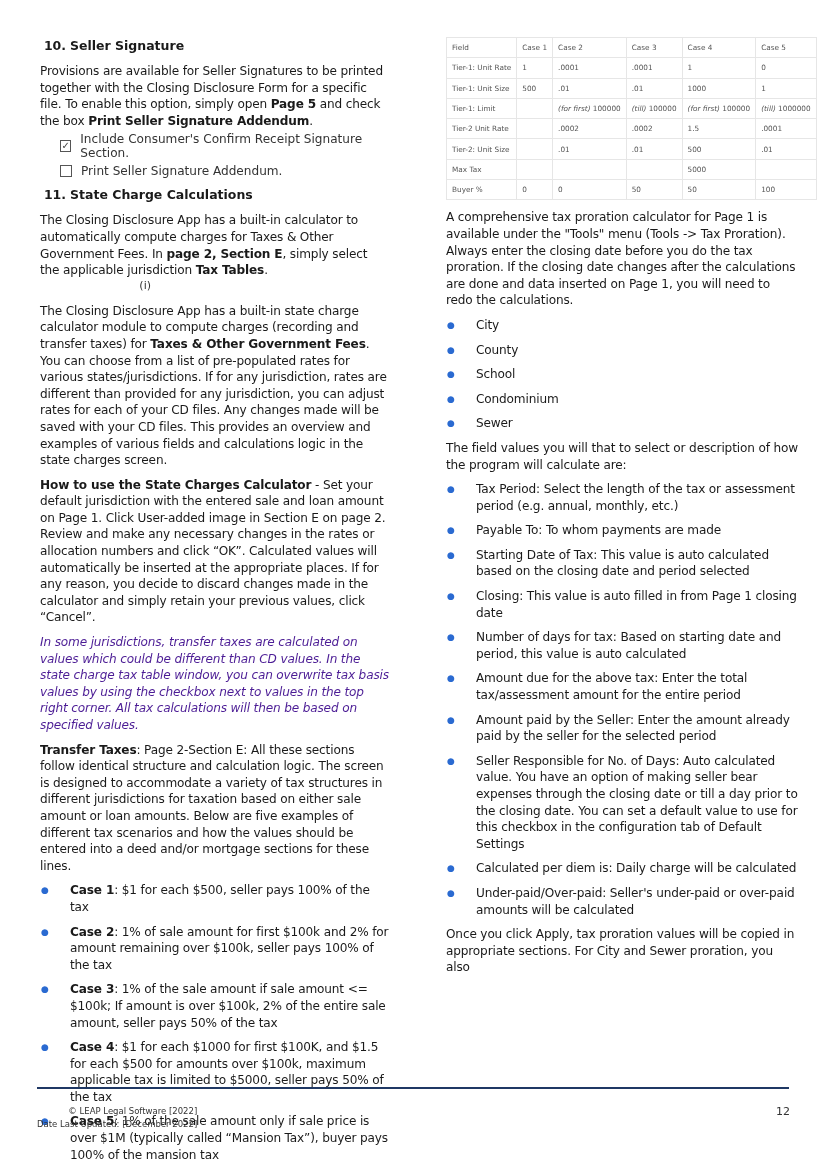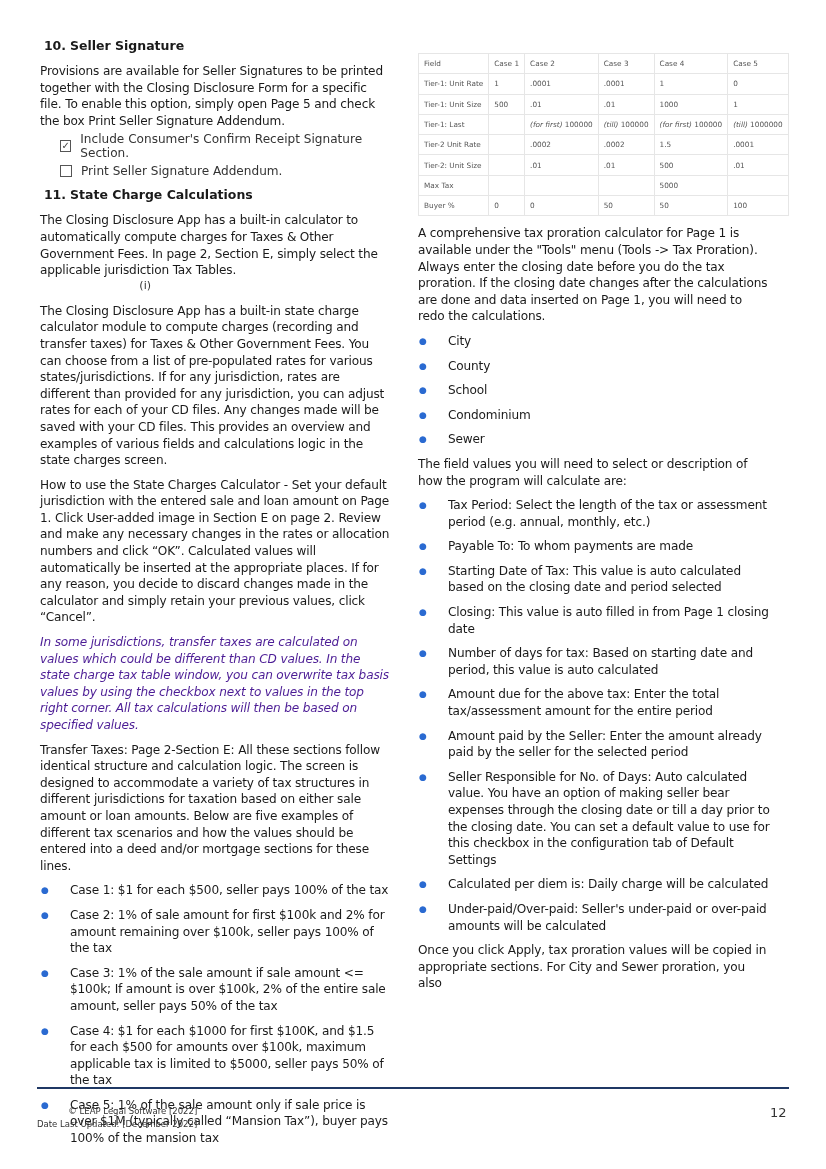--- a/index.html
+++ b/index.html
@@ -2,41 +2,41 @@
 <html><head>
 <meta charset="utf-8">
 <style>
   html, body { margin: 0; padding: 0; background: #ffffff; }
   body {
     width: 826px; height: 1169px; position: relative; overflow: hidden;
     font-family: "DejaVu Sans", sans-serif; color: #1a1a1a;
   }
   .col { position: absolute; top: 38px; }
   .left { left: 40px; width: 350px; }
-  .right { left: 418px; width: 352px; margin-top: 16px; }
+  .right { left: 446px; width: 352px; }
   .p { font-size: 12.1px; line-height: 16.6px; margin: 0 0 8px 0; letter-spacing: -0.15px; }
   .h { font-size: 12.5px; font-weight: bold; margin: 0 0 10px 0; display: flex; }
   .h .num { width: 30px; text-align: center; }
-  b { font-weight: normal; }
+  b { font-weight: bold; }
   .italic-blue { color: #4c1d95; font-style: italic; }
   .cb-row { display: flex; align-items: center; font-size: 12.1px; color: #333; margin: 0 0 8px 20px; height: 17px; }
   .cb { width: 10px; height: 10px; border: 1px solid #555; margin-right: 9px; position: relative; font-size: 10px; line-height: 9px; text-align: center; color: #444; }
   .sub { display: flex; font-size: 11px; line-height: 14px; color: #333; margin: -2px 0 10px 0; }
   .sub .roman { width: 156px; text-align: right; padding-right: 45px; box-sizing: border-box; flex-shrink: 0; }
   .sub .txt { text-align: justify; text-align-last: left; }
   ul.bl { list-style: none; padding: 0; margin: 0 0 8px 0; }
   ul.bl li { display: flex; font-size: 12.1px; line-height: 16.6px; margin-bottom: 8px; letter-spacing: -0.15px; }
   ul.bl li .dot { width: 29px; flex-shrink: 0; color: #2a6ad1; font-size: 9px; line-height: 16.6px; padding-left: 1px; }
   ul.bl li .t { flex: 1; }
   table.tax { border-collapse: collapse; font-size: 7.3px; color: #555; margin: 0 0 9px 0; width: 349px; }
   table.tax td { border: 1px solid #e6e6e6; height: 19.3px; padding: 0 5px; white-space: nowrap; }
   table.tax tr td:first-child { width: 67px; }
   .footer-rule { position: absolute; left: 37px; top: 1087px; width: 752px; height: 2px; background: #1f3864; }
   .footer-left { position: absolute; left: 37px; top: 1105px; font-size: 8.5px; line-height: 13px; color: #333; text-align: right; }
-  .footer-right { position: absolute; left: 770px; top: 1105px; width: 20px; text-align: left; font-size: 13px; color: #333; }
+  .footer-right { position: absolute; left: 770px; top: 1105px; width: 20px; text-align: right; font-size: 11px; color: #333; }
 </style>
 </head>
 <body>
 
 <div class="col left">
   <div class="h">
     <span class="num">10.</span>
     <span>Seller Signature</span>
   </div>
   <p class="p"><span>Provisions are available for Seller Signatures to be printed together with the Closing Disclosure Form for a specific file. To enable this option, simply open </span><b>Page 5</b><span> and check the box </span><b>Print Seller Signature Addendum</b><span>.</span></p>
@@ -113,21 +113,21 @@
         </tr>
         <tr>
           <td>Tier-1: Unit Size</td>
           <td>500</td>
           <td>.01</td>
           <td>.01</td>
           <td>1000</td>
           <td>1</td>
         </tr>
         <tr>
-          <td>Tier-1: Last</td>
+          <td>Tier-1: Limit</td>
           <td></td>
           <td><i>(for first)</i> 100000</td>
           <td><i>(till)</i> 100000</td>
           <td><i>(for first)</i> 100000</td>
           <td><i>(till)</i> 1000000</td>
         </tr>
         <tr>
           <td>Tier-2 Unit Rate</td>
           <td></td>
           <td>.0002</td>
@@ -181,21 +181,21 @@
     <li>
         <span class="dot">●</span>
         <span class="t">Condominium</span>
       </li>
     <li>
         <span class="dot">●</span>
         <span class="t">Sewer</span>
       </li>
   </ul>
 
-  <p class="p">The field values you will need to select or description of how the program will calculate are:</p>
+  <p class="p">The field values you will that to select or description of how the program will calculate are:</p>
 
   <ul class="bl">
     <li>
         <span class="dot">●</span>
         <span class="t">Tax Period: Select the length of the tax or assessment period (e.g. annual, monthly, etc.)</span>
       </li>
     <li>
         <span class="dot">●</span>
         <span class="t">Payable To: To whom payments are made</span>
       </li>

